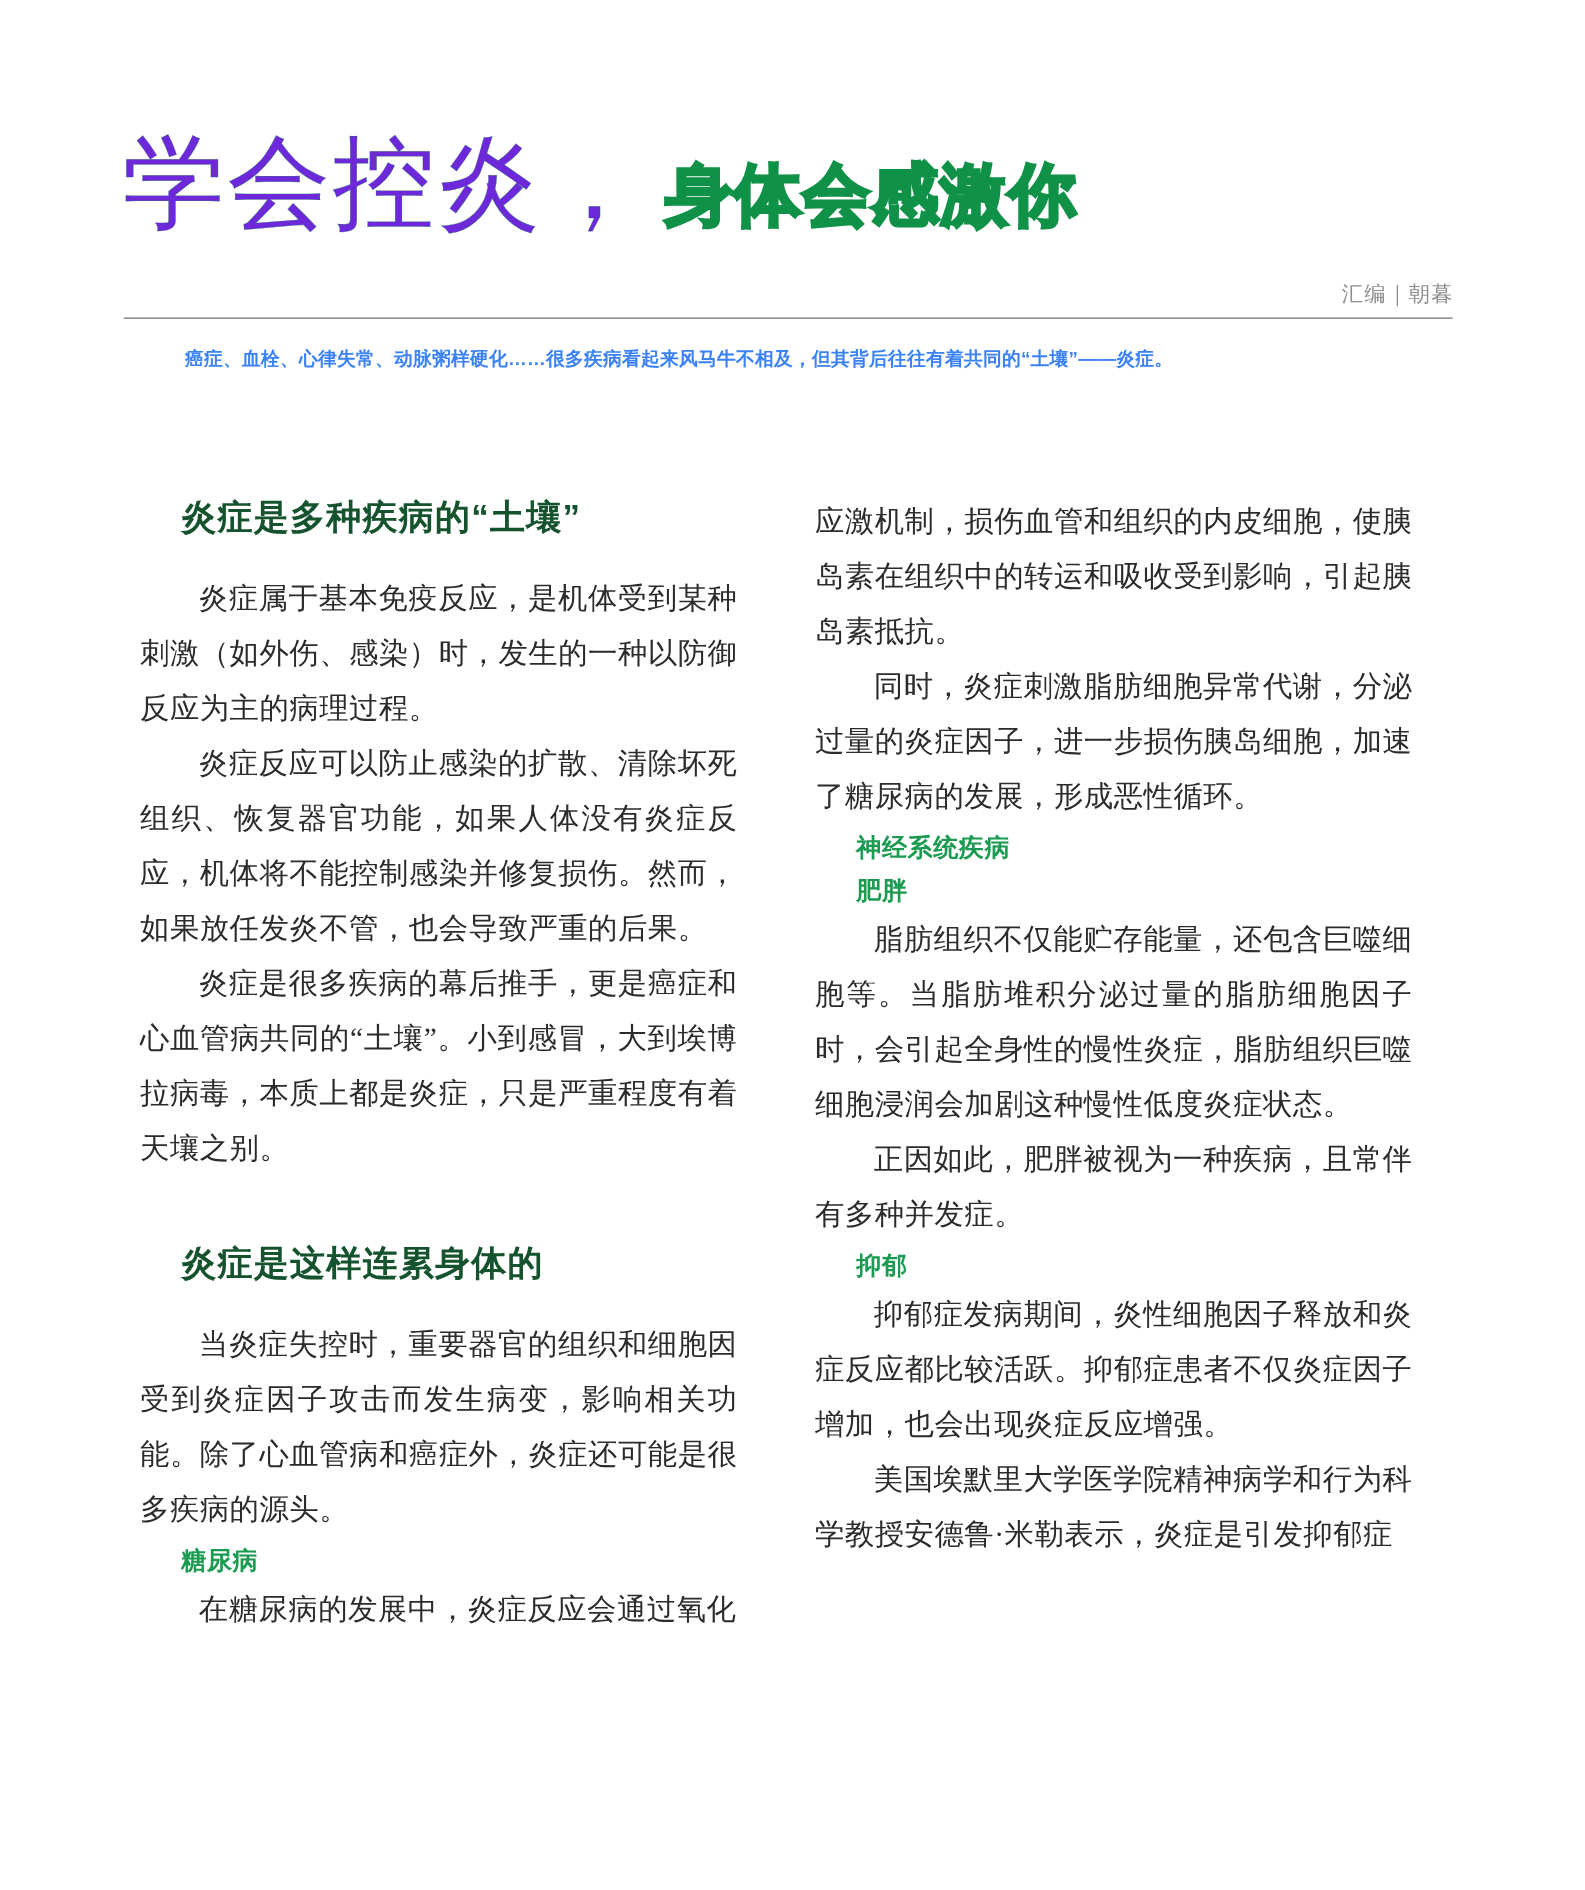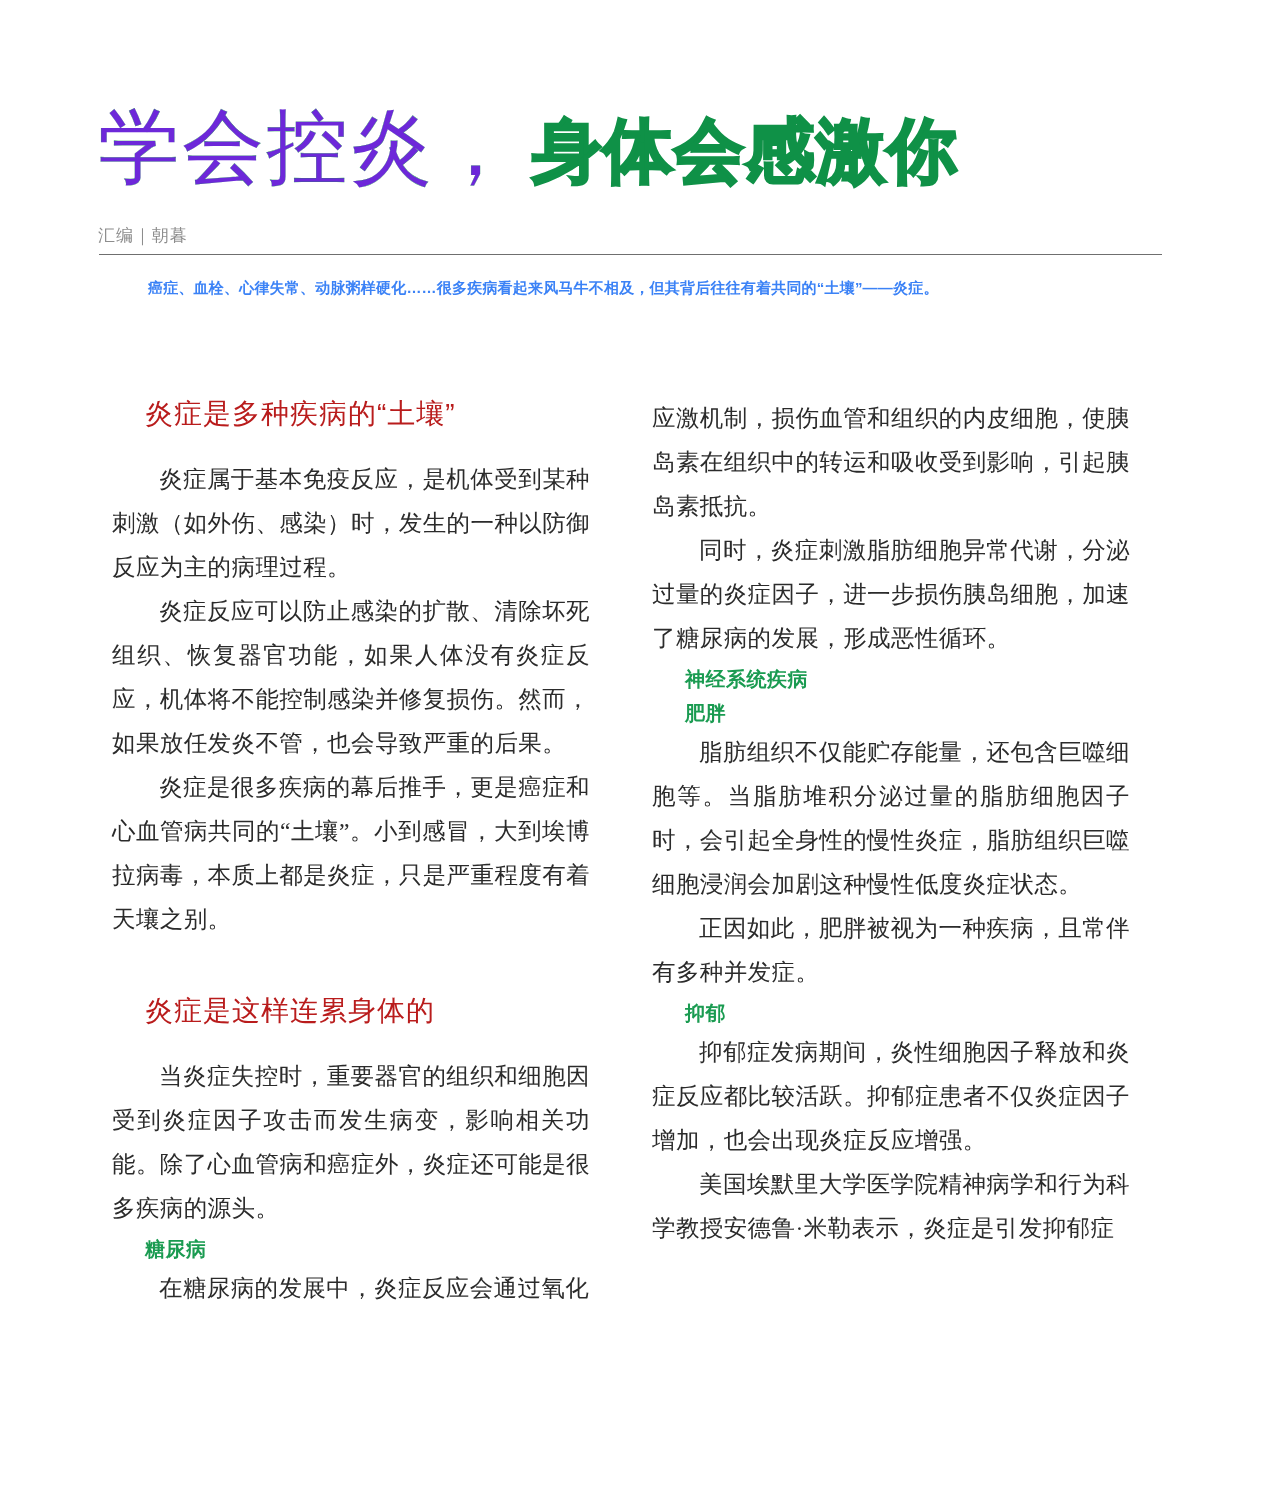--- a/index.html
+++ b/index.html
@@ -36,34 +36,34 @@
     font-family: "Liberation Sans", "DejaVu Sans", sans-serif;
   }
   .title-thin {
     font-size: 82px;
     letter-spacing: 2px;
     color: #6d28d9;
     font-weight: 400;
     -webkit-text-stroke: 0.2px #189b4c;
   }
   .title-bold {
-    font-size: 70px;
+    font-size: 54px;
     letter-spacing: 1px;
     color: #0f9147;
     font-weight: 700;
     -webkit-text-stroke: 2.6px #0f9147;
     margin-left: 14px;
   }
 
   .byline {
     position: absolute;
     left: 98px;
     top: 224px;
     width: 1065px;
-    text-align: left;
+    text-align: right;
     font-family: Liberation Sans, sans-serif;
     font-size: 17px;
     color: #8d8d8d;
     letter-spacing: 1px;
   }
 
   .rule {
     position: absolute;
     left: 99px;
     top: 254px;
@@ -92,23 +92,23 @@
   .col {
     position: absolute;
     top: 396px;
     width: 478px;
   }
   .col-left  { left: 112px; }
   .col-right { left: 652px; }
 
   .sec-head {
     font-family: "Liberation Sans", "DejaVu Sans", sans-serif;
-    font-weight: 400;
+    font-weight: 700;
     font-size: 28px;
-    color: #b91c1c;
+    color: #14532d;
     letter-spacing: 1px;
     margin: 0 0 26px 33px;
     line-height: 1.25;
   }
   .sec-head.spaced-top { margin-top: 52px; }
 
   .sub-head {
     font-family: "Liberation Sans", "DejaVu Sans", sans-serif;
     font-weight: 700;
     font-size: 20px;

